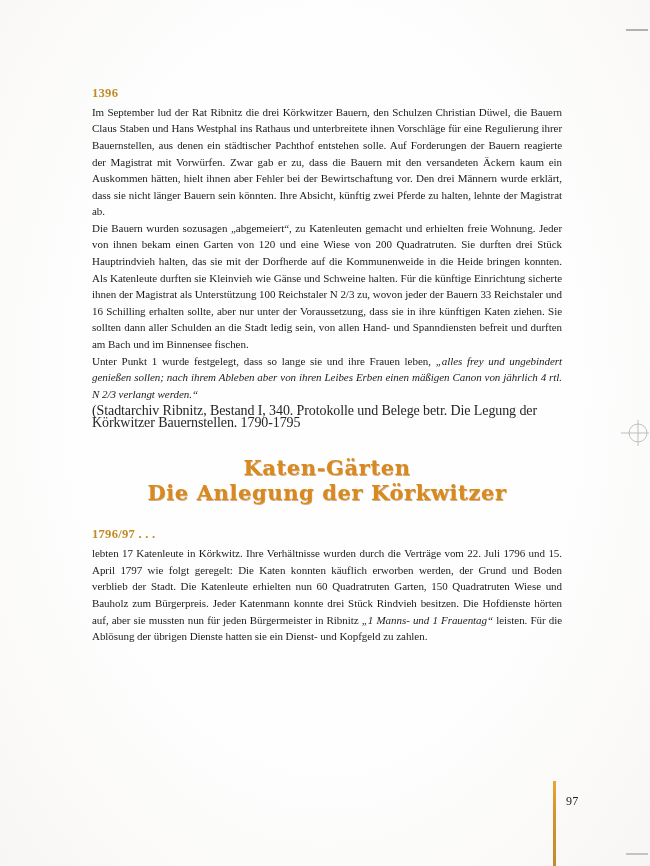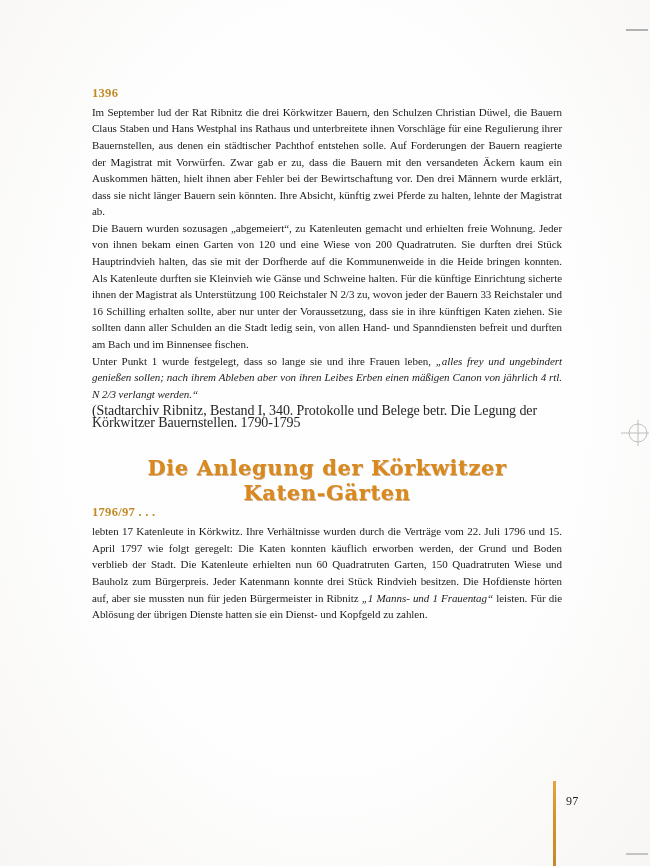--- a/index.html
+++ b/index.html
@@ -142,20 +142,21 @@
   }
   #display-heading .dh-line {
     display: block;
     white-space: nowrap;
   }
   #display-heading .dh-line-2 {
     font-size: 21px;
   }
 
   .section-block {
+    margin-top: 22px;
   }
   .section-block.tight {
     margin-top: 24px;
   }
 </style>
 </head>
 <body>
 
 <div id="page">
 
@@ -179,22 +180,22 @@
       <h2 class="year-heading">1396</h2>
       <p class="body">Im September lud der Rat Ribnitz die drei Körkwitzer Bauern, den Schulzen Christian Düwel, die Bauern Claus Staben und Hans Westphal ins Rathaus und unterbreitete ihnen Vorschläge für eine Regulierung ihrer Bauernstellen, aus denen ein städtischer Pachthof entstehen solle. Auf Forderungen der Bauern reagierte der Magistrat mit Vorwürfen. Zwar gab er zu, dass die Bauern mit den versandeten Äckern kaum ein Auskommen hätten, hielt ihnen aber Fehler bei der Bewirtschaftung vor. Den drei Männern wurde erklärt, dass sie nicht länger Bauern sein könnten. Ihre Absicht, künftig zwei Pferde zu halten, lehnte der Magistrat ab.</p>
       <p class="body">Die Bauern wurden sozusagen „abgemeiert“, zu Katenleuten gemacht und erhielten freie Wohnung. Jeder von ihnen bekam einen Garten von 120 und eine Wiese von 200 Quadratruten. Sie durften drei Stück Hauptrindvieh halten, das sie mit der Dorfherde auf die Kommunenweide in die Heide bringen konnten. Als Katenleute durften sie Kleinvieh wie Gänse und Schweine halten. Für die künftige Einrichtung sicherte ihnen der Magistrat als Unterstützung 100 Reichstaler N 2/3 zu, wovon jeder der Bauern 33 Reichstaler und 16 Schilling erhalten sollte, aber nur unter der Voraussetzung, dass sie in ihre künftigen Katen ziehen. Sie sollten dann aller Schulden an die Stadt ledig sein, von allen Hand- und Spanndiensten befreit und durften am Bach und im Binnensee fischen.</p>
 
       <p class="body"><span>Unter Punkt 1 wurde festgelegt, dass so lange sie und ihre Frauen leben, </span><span class="quote-italic">„alles frey und ungebindert genießen sollen; nach ihrem Ableben aber von ihren Leibes Erben einen mäßigen Canon von jährlich 4 rtl. N 2/3 verlangt werden.“</span></p>
 
       <p class="citation">(Stadtarchiv Ribnitz, Bestand I, 340. Protokolle und Belege betr. Die Legung der Körkwitzer Bauernstellen. 1790-1795</p>
     </div>
 
     <div id="display-heading">
+      <span class="dh-line dh-line-2">Katen-Gärten</span>
       <span class="dh-line dh-line-1">Die Anlegung der Körkwitzer</span>
-      <span class="dh-line dh-line-2">Katen-Gärten</span>
     </div>
 
 
     <div class="section-block">
       <h2 class="year-heading">1796/97 . . .</h2>
       <p class="body"><span>lebten 17 Katenleute in Körkwitz. Ihre Verhältnisse wurden durch die Verträge vom 22. Juli 1796 und 15. April 1797 wie folgt geregelt: Die Katen konnten käuflich erworben werden, der Grund und Boden verblieb der Stadt. Die Katenleute erhielten nun 60 Quadratruten Garten, 150 Quadratruten Wiese und Bauholz zum Bürgerpreis. Jeder Katenmann konnte drei Stück Rindvieh besitzen. Die Hofdienste hörten auf, aber sie mussten nun für jeden Bürgermeister in Ribnitz </span><span class="quote-italic">„1 Manns- und 1 Frauentag“</span><span> leisten. Für die Ablösung der übrigen Dienste hatten sie ein Dienst- und Kopfgeld zu zahlen.</span></p>
     </div>
 
   </div>
 </div>

